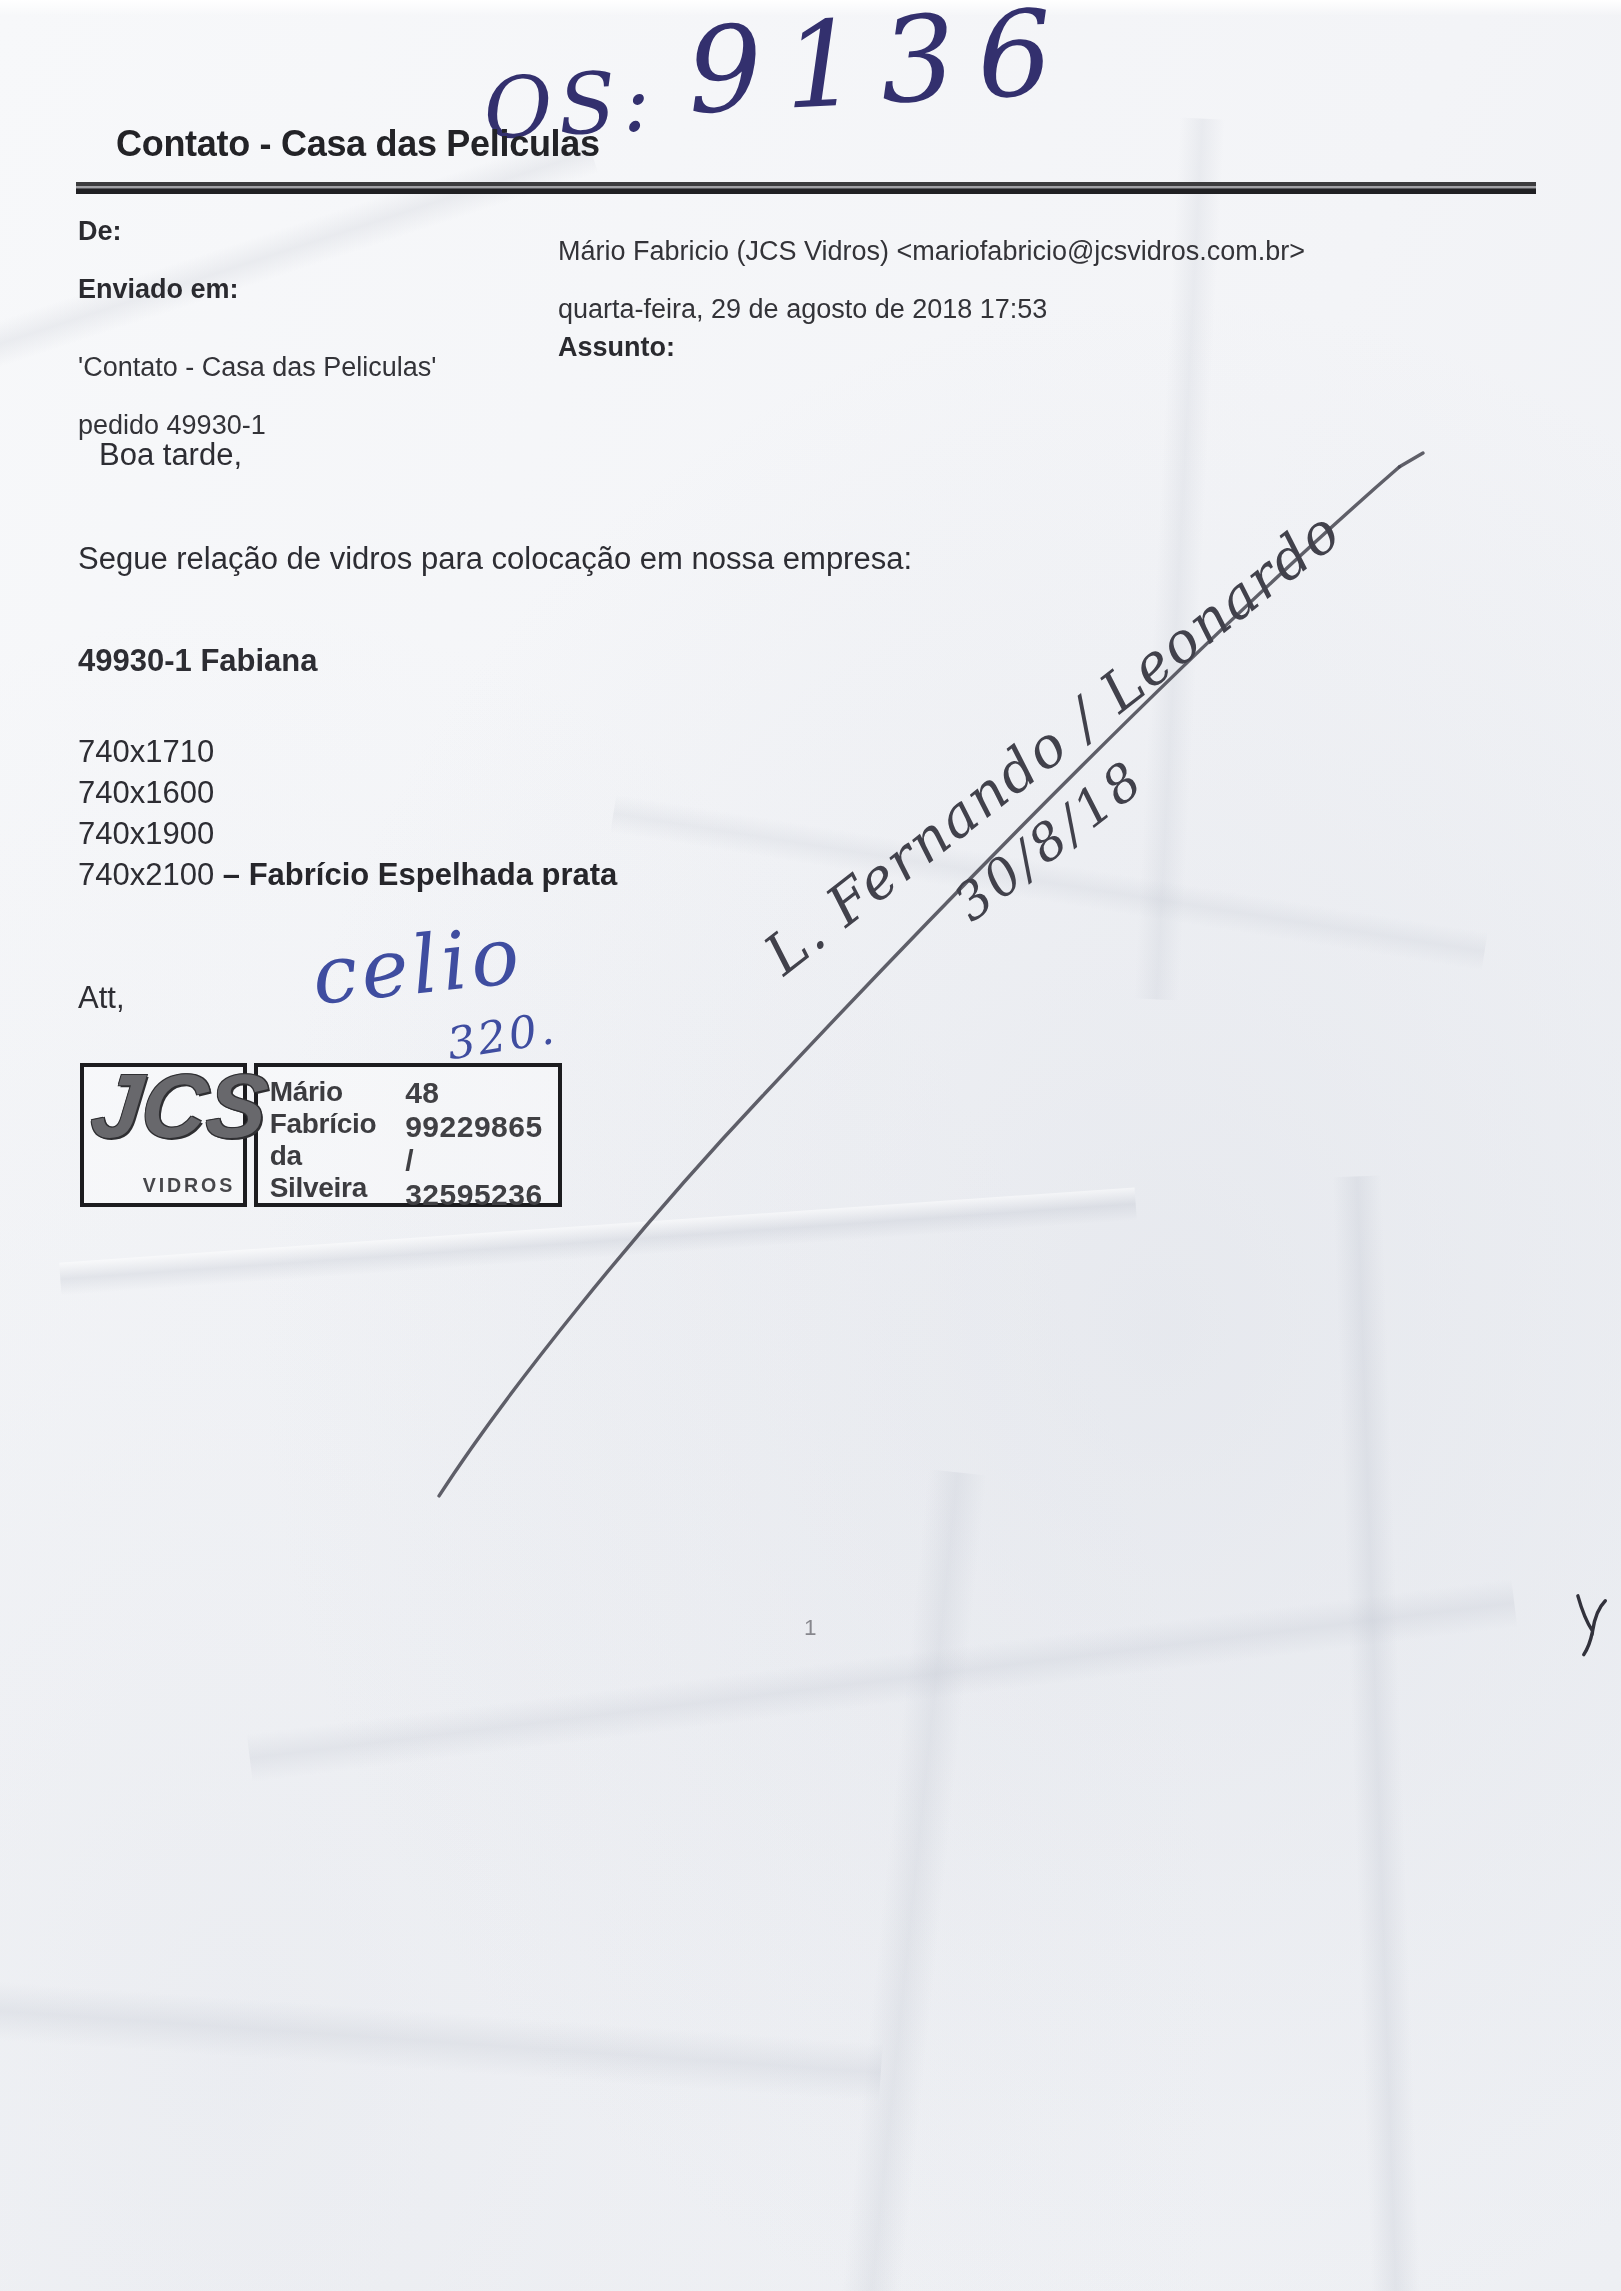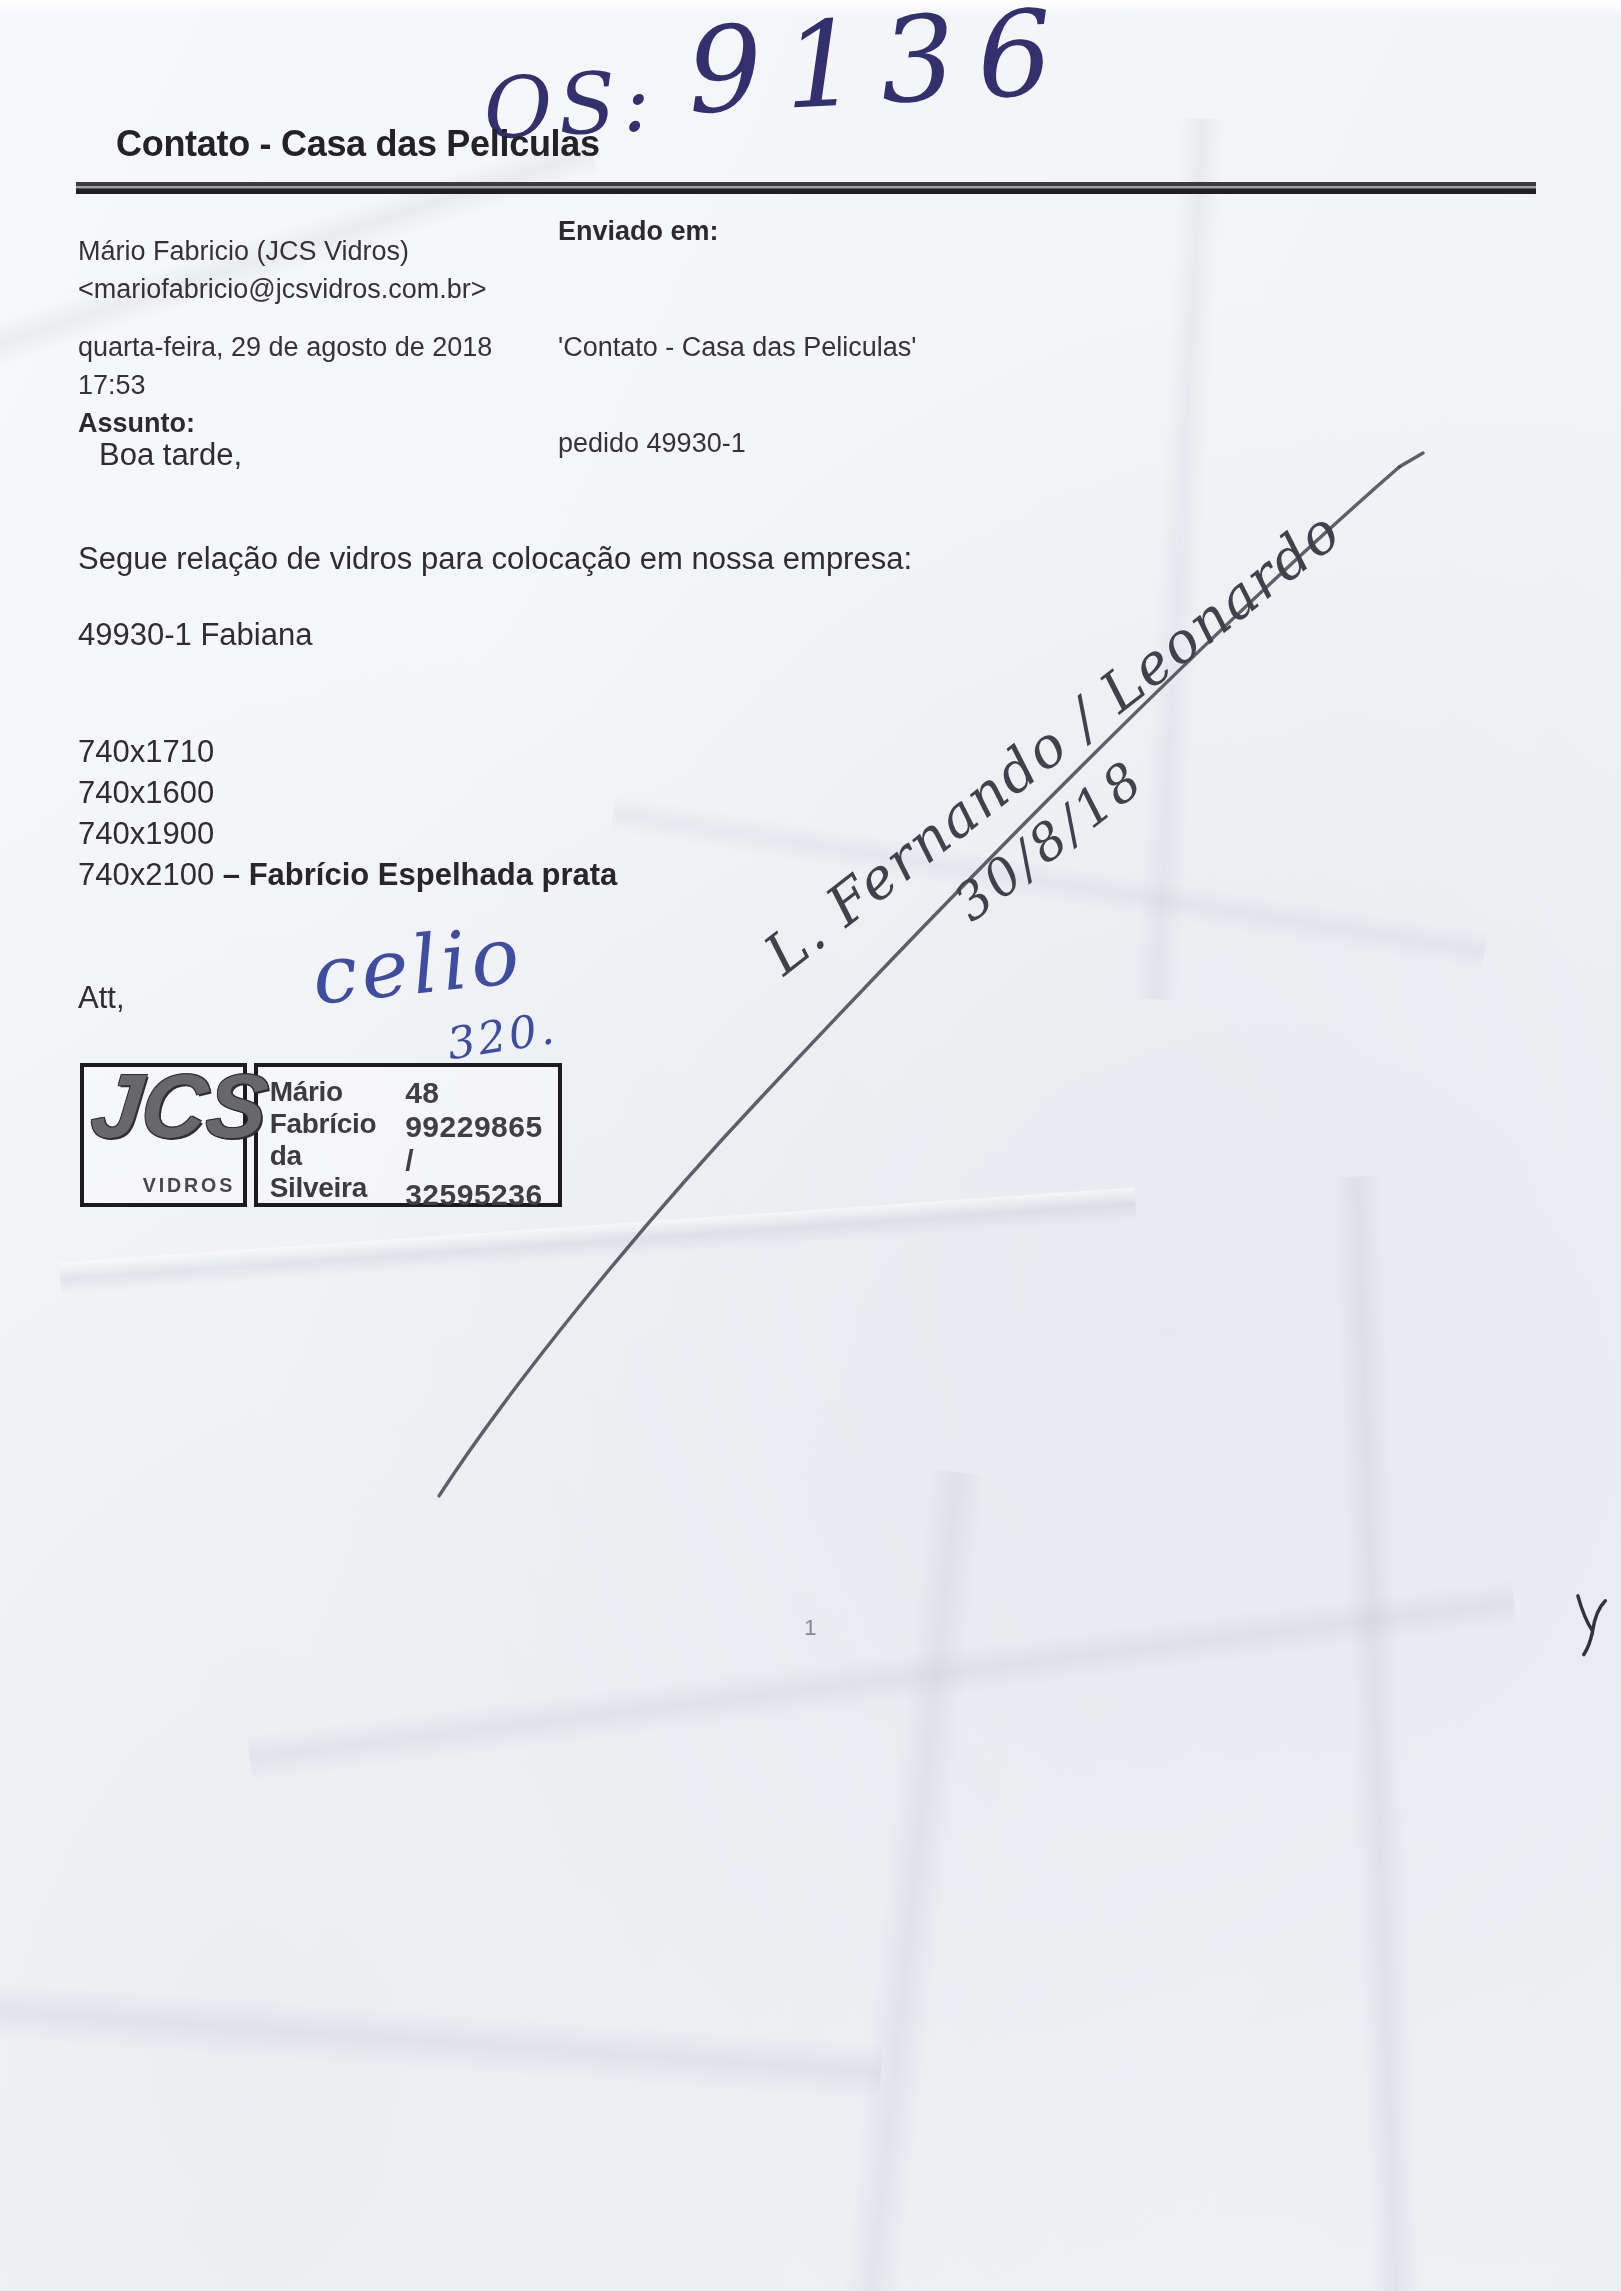--- a/index.html
+++ b/index.html
@@ -35,21 +35,21 @@
   .title{left:76px;top:123px;font-size:36px;font-weight:700;color:#232327;letter-spacing:-0.3px;margin-left:40px;}
   .rule{left:76px;top:182px;width:1460px;height:11.8px;
     background:linear-gradient(to bottom,#3c3c3e 0px,#3c3c3e 3.9px,#a2a2a6 3.9px,#a2a2a6 5.9px,#5a5a5e 5.9px,#5a5a5e 6.9px,#202023 6.9px,#202023 11.8px);}
   .email-block{left:78px;top:212px;display:grid;grid-template-columns:480px auto;font-size:27px;line-height:38px;}
   .email-block .lbl{font-weight:700;color:#2a2a2f;}
   .email-block .val{color:#333338;margin-top:20px;}
 
   .para{left:78px;font-size:31px;color:#2d2d33;}
   .p-greet{top:437px;margin-left:21px;}
   .p-intro{top:541px;}
-  .p-ref{top:617px;}
+  .p-ref{top:643px;font-weight:bold;}
   .sizes{left:78px;top:731px;font-size:31px;line-height:41px;color:#2d2d33;}
   .sizes .note{font-weight:700;color:#26262b;}
   .p-close{top:980px;}
 
   .hw-celio{left:312px;top:919px;font-size:80px;color:#3f4da0;transform:rotate(-6deg);letter-spacing:3.9px;}
   .hw-320{left:447px;top:1010px;font-size:44px;color:#3f4da0;transform:rotate(-9deg);letter-spacing:2.9px;}
 
   
   .stamp{left:80px;top:1063px;display:flex;gap:6.9px;}
   .stamp .box{border:4.9px solid #1c1c1f;background:rgba(255,255,255,.35);box-sizing:border-box;}
@@ -88,20 +88,21 @@
 
   <div class="abs hw hw-os">
     <span class="os-label">OS:</span>
     <span class="os-number">9136</span>
   </div>
 
   <div class="abs title">Contato - Casa das Peliculas</div>
   <div class="abs rule"></div>
 
   <div class="abs email-block">
+    <span class="lbl">De:</span>
     <span class="val">Mário Fabricio (JCS Vidros) &lt;mariofabricio@jcsvidros.com.br&gt;</span>
     <span class="lbl">Enviado em:</span>
     <span class="val">quarta-feira, 29 de agosto de 2018 17:53</span>
     <span class="val">'Contato - Casa das Peliculas'</span>
     <span class="lbl">Assunto:</span>
     <span class="val">pedido 49930-1</span>
   </div>
 
   <div class="abs para p-greet">Boa tarde,</div>
   <div class="abs para p-intro">Segue relação de vidros para colocação em nossa empresa:</div>

